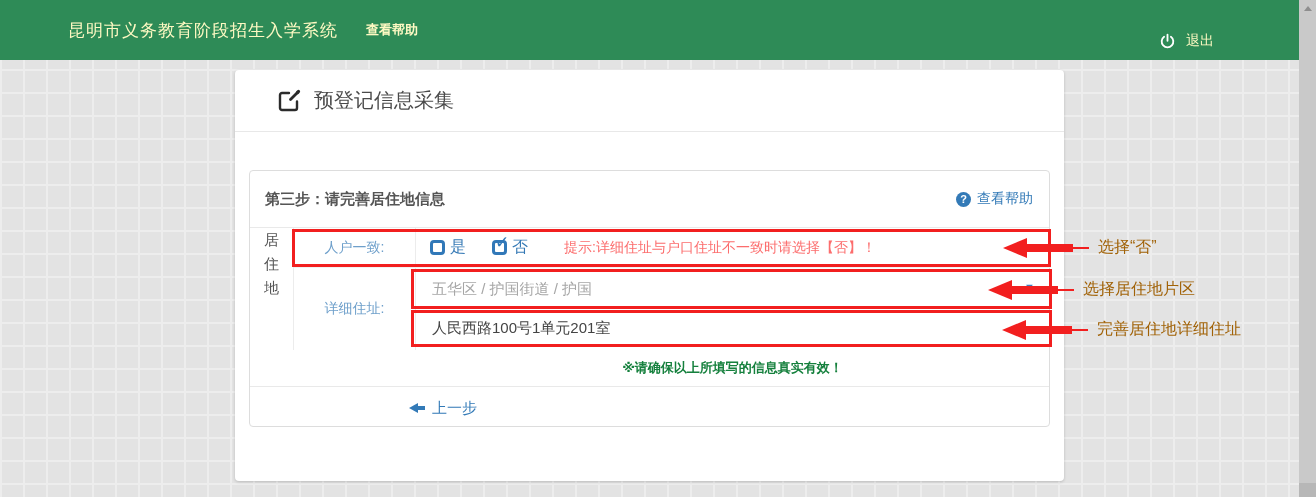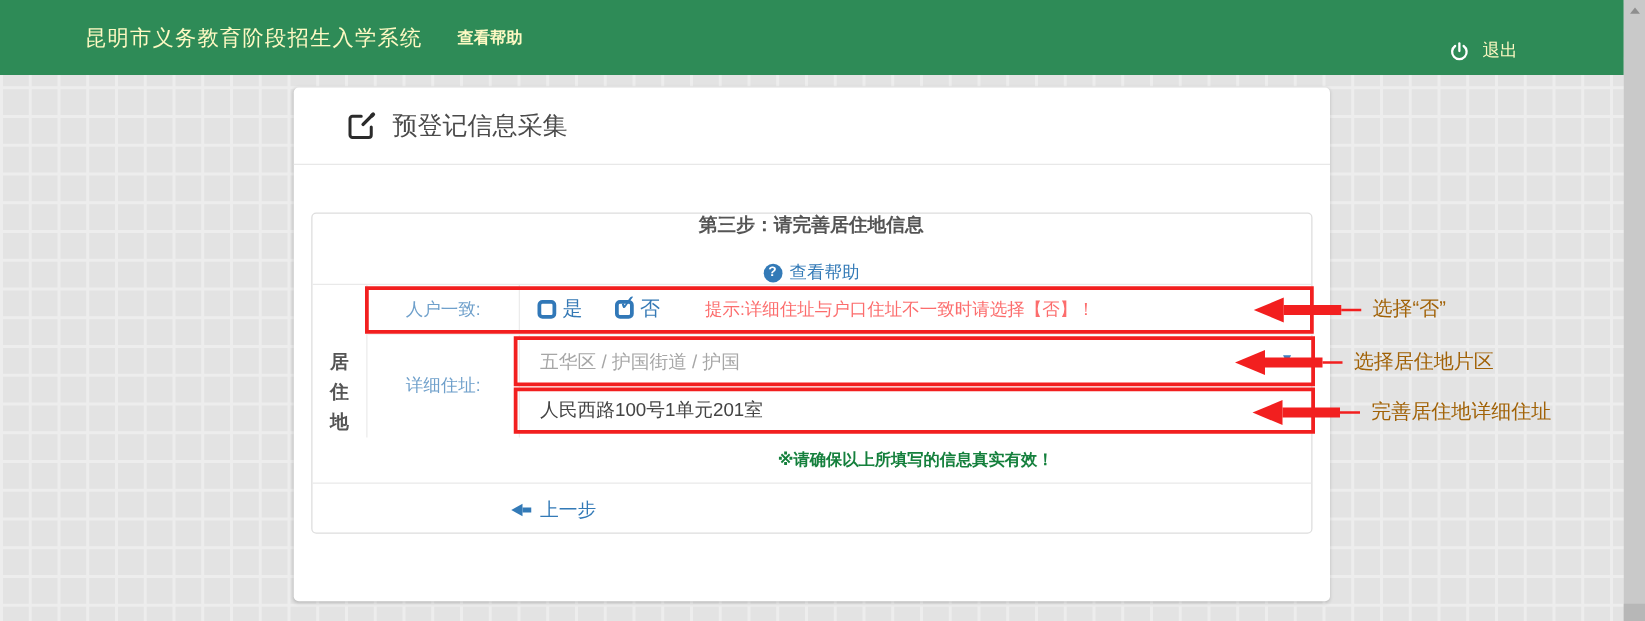--- a/index.html
+++ b/index.html
@@ -35,27 +35,27 @@
   .card{
     position:absolute; left:235px; top:70px; width:829px; height:411px;
     background:#fff; border-radius:4px; box-shadow:0 1px 3px rgba(0,0,0,.18);
   }
   .card-title-row{ height:62px; border-bottom:1px solid #e8e8e8; display:flex; align-items:center; padding-left:42px; gap:13px; }
   .card-title-row svg{ display:block; }
   .card-title{ font-size:20px; color:#4a4a4a; }
 
   
   .panel{ position:absolute; left:14px; top:100px; width:801px; height:257px; border:1px solid #ddd; border-radius:4px; background:#fff; }
-  .panel-heading{ height:57px; display:flex; align-items:center; justify-content:space-between; padding:0 16px 0 15px; border-bottom:1px solid #e9e9e9;flex-direction:column; }
+  .panel-heading{ height:57px; display:flex; align-items:center; justify-content:space-between; padding:0 16px 0 15px; border-bottom:1px solid #e9e9e9; }
   .step-title{ font-size:15px; font-weight:bold; color:#555; }
   .help-link{ display:flex; align-items:center; gap:6px; color:#337ab7; font-size:14px; cursor:pointer; }
   .help-icon{ width:15px; height:15px; border-radius:50%; background:#337ab7; color:#fff; font-size:11px; font-weight:bold; display:flex; align-items:center; justify-content:center; }
 
   .panel-body{ position:relative; height:122px; }
-  .side-cell{ position:absolute; left:0; top:0; width:44px; height:122px; border-right:1px solid #ececec; display:flex; align-items:flex-end; justify-content:center;font-weight:bold; }
+  .side-cell{ position:absolute; left:0; top:0; width:44px; height:122px; border-right:1px solid #ececec; display:flex; align-items:flex-start; justify-content:center; }
   .side-label{ width:16px; font-size:15px; color:#555; line-height:24px; word-break:break-all; text-align:center; }
 
   .row1{ position:absolute; left:44px; top:0; width:757px; height:40px; display:flex; border-bottom:1px solid #f2f2f2; }
   .rows23{ position:absolute; left:44px; top:40px; width:757px; height:82px; display:flex; }
   .label-cell{ width:122px; border-right:1px solid #ececec; display:flex; align-items:center; justify-content:center; color:#6fa0cb; font-size:14px; }
   .content-cell{ flex:1; position:relative; }
 
   .row1 .content-cell{ display:flex; align-items:center; padding-left:14px; }
   .cb-group{ display:flex; align-items:center; gap:5px; cursor:pointer; }
   .cb-group + .cb-group{ margin-left:26px; }

